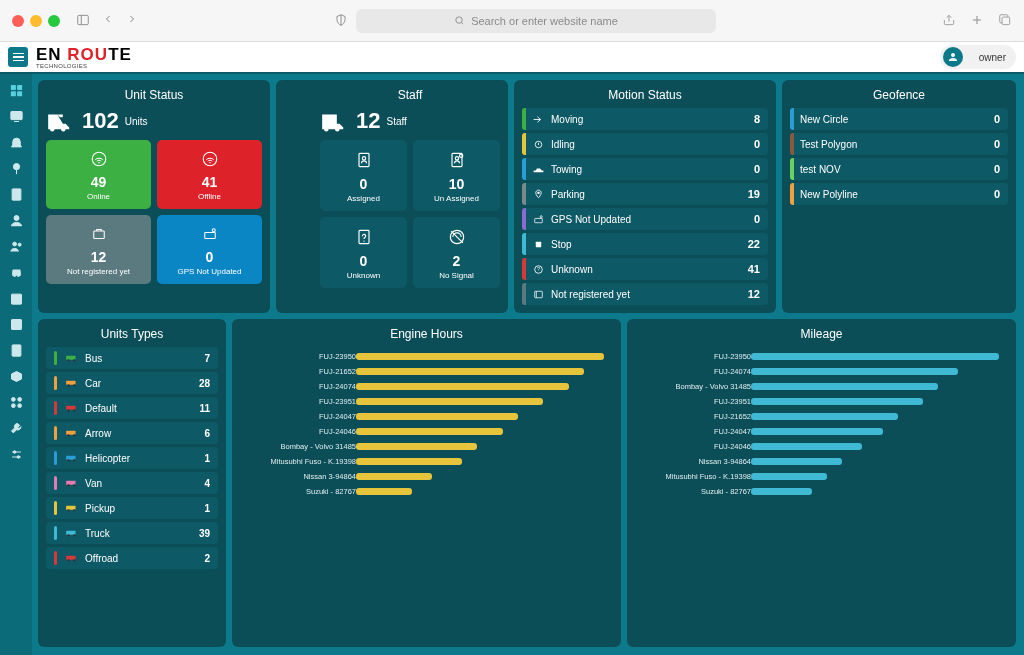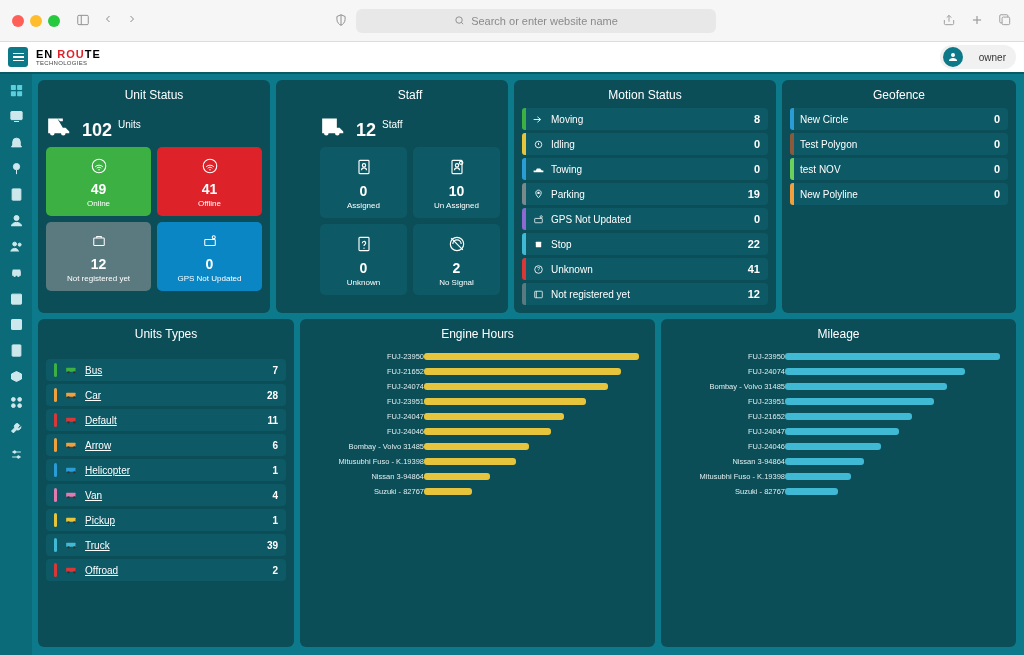--- a/index.html
+++ b/index.html
@@ -15,21 +15,21 @@
 .nav-icons-left { display: flex; gap: 12px; margin-left: 8px; color: #8a8a8a; }
 .spacer-sm { flex: 1; max-width: 180px; }
 .url-bar { flex: 1.4; max-width: 360px; height: 24px; background: #e8e8e8; border-radius: 6px; display: flex; align-items: center; justify-content: center; gap: 6px; color: #8a8a8a; font-size: 11px; }
 .chrome-right { margin-left: auto; display: flex; gap: 14px; color: #9a9a9a; }
 
 
 .app-topbar { height: 32px; background: #fff; border-bottom: 2px solid #0a5a65; display: flex; align-items: center; padding: 0 8px; }
 .hamburger { width: 20px; height: 20px; background: #0d7988; border-radius: 3px; display: flex; flex-direction: column; justify-content: center; align-items: center; gap: 2px; margin-right: 8px; cursor: pointer; }
 .hamburger span { width: 11px; height: 1.5px; background: #fff; }
 .logo { height: 22px; display: flex; flex-direction: column; justify-content: center; line-height: 1; }
-.logo-top { font-weight: 800; font-size: 11px; letter-spacing: 1px; color: #000; }
+.logo-top { font-weight: 800; font-size: 17px; letter-spacing: 1px; color: #000; }
 .logo-top .red { color: #dd2229; }
 .logo-bottom { font-size: 6px; color: #444; letter-spacing: 0.3px; }
 .user-badge { margin-left: auto; display: flex; align-items: center; gap: 16px; background: #f1f1f1; border-radius: 12px; padding: 2px 10px 2px 3px; }
 .user-avatar { width: 20px; height: 20px; border-radius: 50%; background: #0d7988; display: flex; align-items: center; justify-content: center; }
 .user-avatar svg { width: 12px; height: 12px; fill: #fff; }
 .user-label { font-size: 10px; color: #333; }
 
 
 .app-body { display: flex; height: 581px; background: #0d7a8c; }
 .sidebar { width: 32px; background: #0b6b78; display: flex; flex-direction: column; align-items: center; padding-top: 4px; gap: 2px; }
@@ -44,21 +44,21 @@
 
 
 .unit-status-card { width: 232px; }
 .staff-card { width: 232px; padding-left: 44px; }
 .motion-card { width: 262px; }
 .geofence-card { flex: 1; }
 
 
 .summary-line { display: flex; align-items: center; gap: 6px; color: #fff; margin-bottom: 6px; }
 .summary-line svg { width: 30px; height: 22px; fill: #fff; }
-.summary-count { font-size: 18px; font-weight: 700; margin-top: 12px; }
+.summary-count { font-size: 22px; font-weight: 700; }
 .summary-label { font-size: 10px; }
 .tile-grid { display: grid; grid-template-columns: 1fr 1fr; gap: 6px; }
 .tile { border-radius: 5px; padding: 10px 4px 8px; text-align: center; color: #fff; }
 .tile-green { background: #3cb043; }
 .tile-red { background: #dd2229; }
 .tile-gray { background: #5a7a80; }
 .tile-blue { background: #0b86c5; }
 .tile svg { width: 20px; height: 18px; fill: #fff; margin-bottom: 4px; }
 .tile-count { font-size: 14px; font-weight: 600; }
 .tile-label { font-size: 8px; margin-top: 2px; }
@@ -70,29 +70,29 @@
 
 
 .mlist { display: flex; flex-direction: column; gap: 3px; }
 .mrow { background: #0d5965; border-radius: 4px; height: 22px; display: flex; align-items: center; padding: 0 8px 0 0; color: #fff; font-size: 10px; justify-content: flex-end; }
 .mbar { width: 4px; height: 100%; border-radius: 3px 0 0 3px; margin-right: 6px; }
 .mrow svg { width: 13px; height: 13px; fill: #d4ecef; margin-right: 6px; }
 .mrow-label { flex: 1; }
 .mrow-val { font-weight: 600; font-size: 11px; }
 
 
-.unit-types-card { width: 256px; gap: 12px; }
+.unit-types-card { width: 188px; }
 .engine-card { flex: 1; }
 .mileage-card { flex: 1; }
 
 .ulist { display: flex; flex-direction: column; gap: 3px; }
 .urow { background: #0d5965; border-radius: 4px; height: 22px; display: flex; align-items: center; padding: 0 8px; color: #fff; font-size: 10px; position: relative; }
 .udot { width: 3px; height: 14px; border-radius: 2px; margin-right: 8px; }
 .urow-icon { width: 14px; height: 10px; margin-right: 6px; }
-.urow-label { flex: 1; text-decoration: underline; }
+.urow-label { flex: 1; }
 .urow-val { font-weight: 600; }
 
 
 .chart-body { display: flex; flex-direction: column; gap: 4px; padding: 4px 4px 0 4px; }
 .chart-row { display: flex; align-items: center; height: 11px; }
 .chart-label { width: 112px; text-align: right; color: #dfeef0; font-size: 7.5px; white-space: nowrap; }
 .chart-track { flex: 1; height: 7px; position: relative; }
 .chart-bar { height: 100%; border-radius: 3px; }
 .bar-yellow { background: #e6c53c; }
 .bar-cyan { background: #3fb9d4; }

